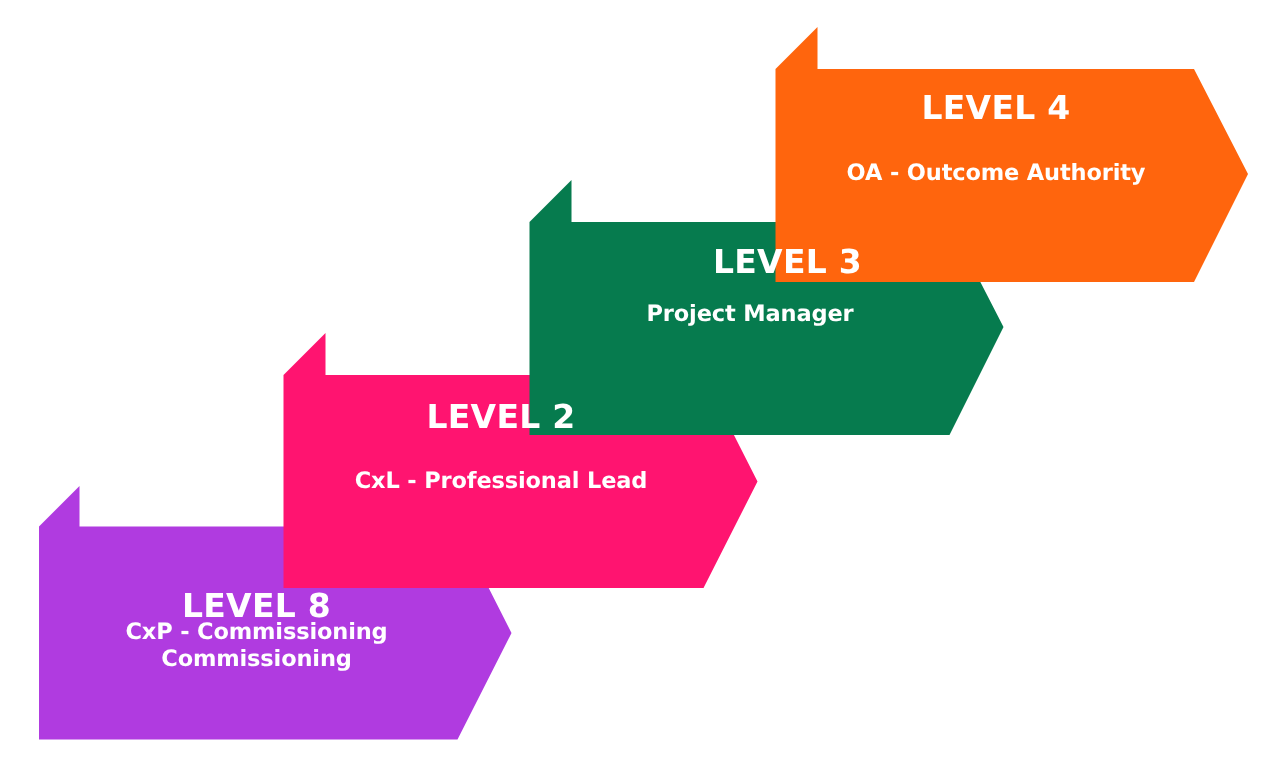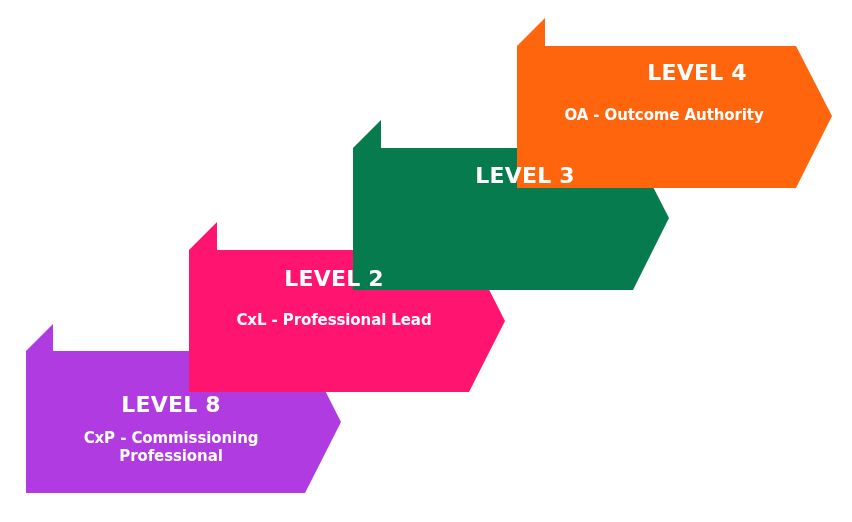--- a/index.html
+++ b/index.html
@@ -13,30 +13,31 @@
 <body>
 
 <svg class="shapes" viewBox="0 0 852 522" xmlns="http://www.w3.org/2000/svg">
   <path id="shape-0" d="M26,351 L53,324 L53,351 L305,351 L341,422 L305,493 L26,493 Z" fill="#B03BE0"></path>
   <path id="shape-1" d="M189,250 L217,222 L217,250 L469,250 L505,321 L469,392 L189,392 Z" fill="#FF1470"></path>
   <path id="shape-2" d="M353,148 L381,120 L381,148 L633,148 L669,218 L633,290 L353,290 Z" fill="#067B4E"></path>
   <path id="shape-3" d="M517,46 L545,18 L545,46 L796,46 L832,116 L796,188 L517,188 Z" fill="#FF650D"></path>
 </svg>
 
 <div class="label lvl" style="left:26px; width:290px; top:392px;">LEVEL 8</div>
-<div class="label sub" style="left:26px; width:290px; top:429px;">
+<div class="label sub" style="left:26px; width:290px; top:412px;">
   <div>CxP - Commissioning</div>
-  <div>Professional</div>
+  <div>Commissioning</div>
 </div>
 
 <div class="label lvl" style="left:189px; width:290px; top:266px;">LEVEL 2</div>
 <div class="label sub" style="left:189px; width:290px; top:311px;">
   <div>CxL - Professional Lead</div>
 </div>
 
 <div class="label lvl" style="left:353px; width:294px; top:163px;padding-left:25px;">LEVEL 3</div>
 <div class="label sub" style="left:353px; width:294px; top:200px;">
+  <div>Project Manager</div>
 </div>
 
-<div class="label lvl" style="left:517px; width:294px; top:60px;padding-left:33px;">LEVEL 4</div>
+<div class="label lvl" style="left:517px; width:294px; top:60px;">LEVEL 4</div>
 <div class="label sub" style="left:517px; width:294px; top:106px;">
   <div>OA - Outcome Authority</div>
 </div>
 
 </body></html>

